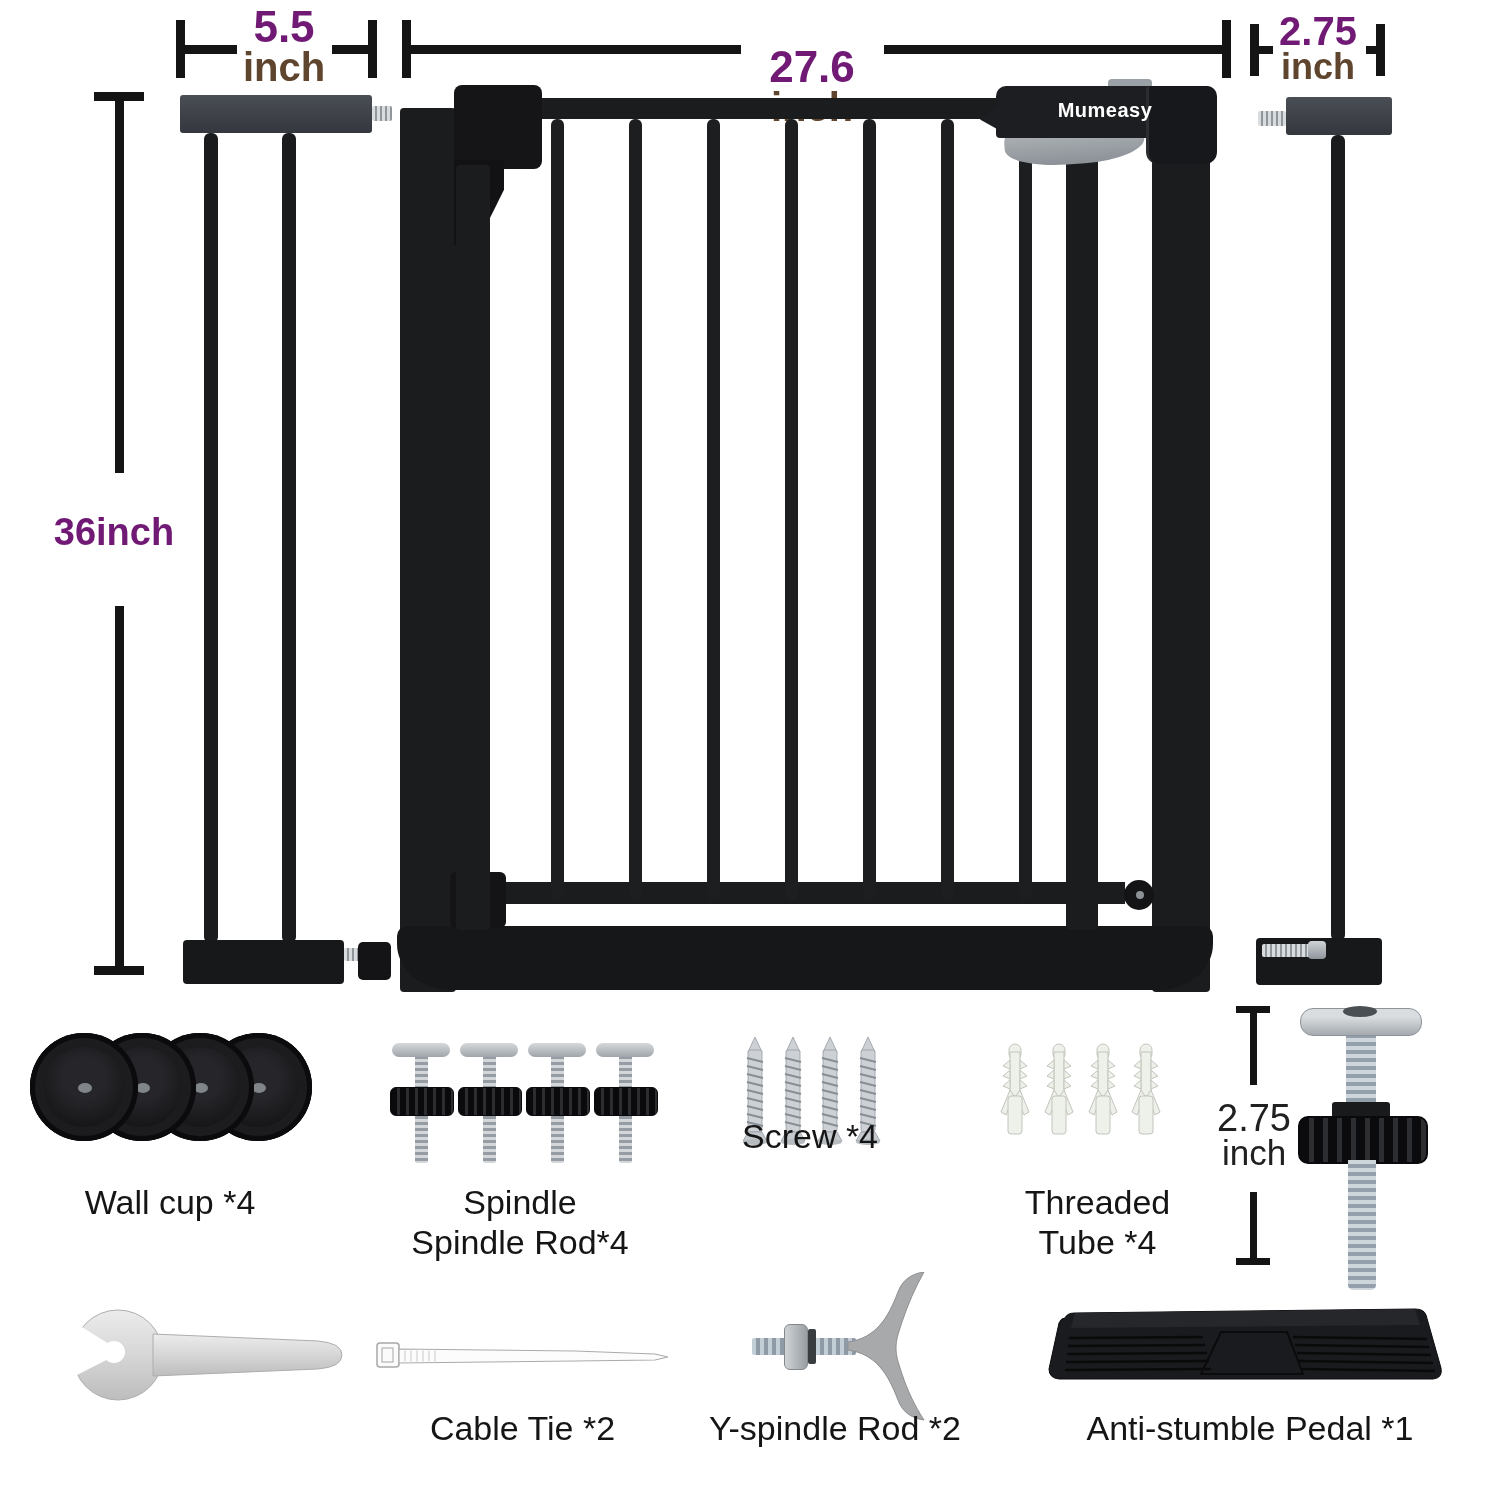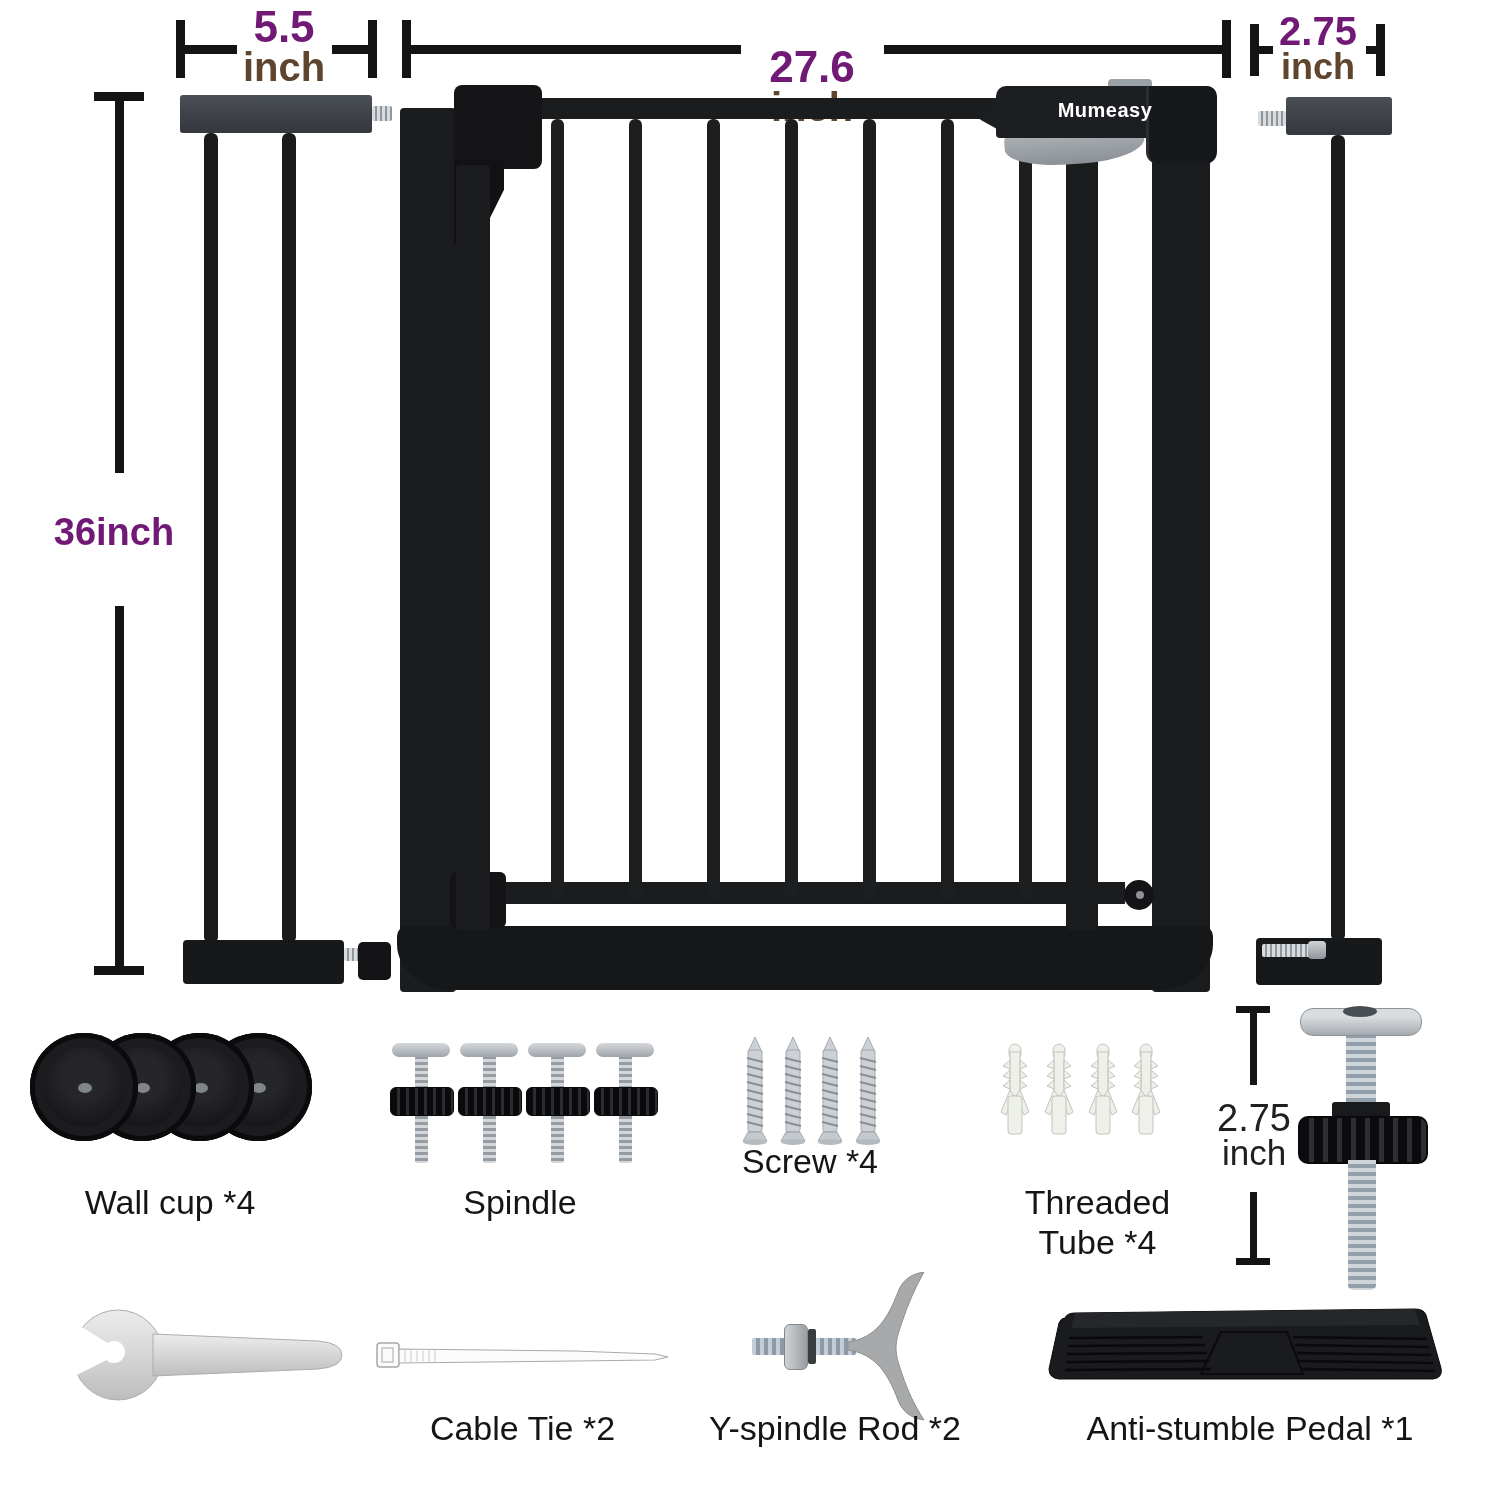--- a/index.html
+++ b/index.html
@@ -163,38 +163,39 @@
       <div class="abs knurl" style="left:-2px;top:44px;width:62px;height:27px;border-radius:6px;border:1px solid #0a0a0c;"></div>
     </div>
     <div class="abs" style="left:596px;top:1043px;width:58px;height:122px;">
       <div class="abs thread-v" style="left:23px;top:10px;width:13px;height:110px;border-radius:2px;"></div>
       <div class="abs" style="left:0;top:0;width:58px;height:14px;border-radius:7px;background:linear-gradient(180deg,#d6d9db,#9fa5ab);"></div>
       <div class="abs knurl" style="left:-2px;top:44px;width:62px;height:27px;border-radius:6px;border:1px solid #0a0a0c;"></div>
     </div>
   </div>
   <div class="label" style="left:390px;top:1182px;width:260px;">
     <div>Spindle</div>
+    <div>Spindle Rod*4</div>
   </div>
 
   <svg class="abs" style="left:742px;top:1036px;" width="152" height="118" viewBox="0 0 152 118">
     <defs>
       <g id="screwdef">
         <polygon points="13,1 20,16 6,16" fill="#cdd1d5" stroke="#969da3" stroke-width="0.8"></polygon>
         <rect x="6" y="14" width="14" height="82" rx="2" fill="#cdd1d5" stroke="#969da3" stroke-width="0.8"></rect>
         <path d="M5,22 L21,26 M5,30 L21,34 M5,38 L21,42 M5,46 L21,50 M5,54 L21,58 M5,62 L21,66 M5,70 L21,74 M5,78 L21,82 M5,86 L21,90" stroke="#878e95" stroke-width="2" fill="none"></path>
         <polygon points="6,96 20,96 25,105 1,105" fill="#c4c9cd" stroke="#969da3" stroke-width="0.8"></polygon>
         <ellipse cx="13" cy="106" rx="12" ry="3" fill="#b6bbc0"></ellipse>
       </g>
     </defs>
     <use href="#screwdef" x="0"></use>
     <use href="#screwdef" x="38"></use>
     <use href="#screwdef" x="75"></use>
     <use href="#screwdef" x="113"></use>
   </svg>
-  <div class="label" style="left:715px;top:1141px;width:190px;">Screw *4</div>
+  <div class="label" style="left:715px;top:1116px;width:190px;">Screw *4</div>
 
   <svg class="abs" style="left:998px;top:1042px;" width="165" height="96" viewBox="0 0 165 96">
     <defs>
       <g id="tubedef" fill="#eef0ea" stroke="#c2c5bc" stroke-width="1">
         <rect x="11" y="2" width="12" height="16" rx="6"></rect>
         <rect x="12" y="10" width="10" height="44"></rect>
         <polygon points="12,18 5,24 12,27"></polygon>
         <polygon points="12,28 5,34 12,37"></polygon>
         <polygon points="12,38 5,44 12,47"></polygon>
         <polygon points="22,18 29,24 22,27"></polygon>

